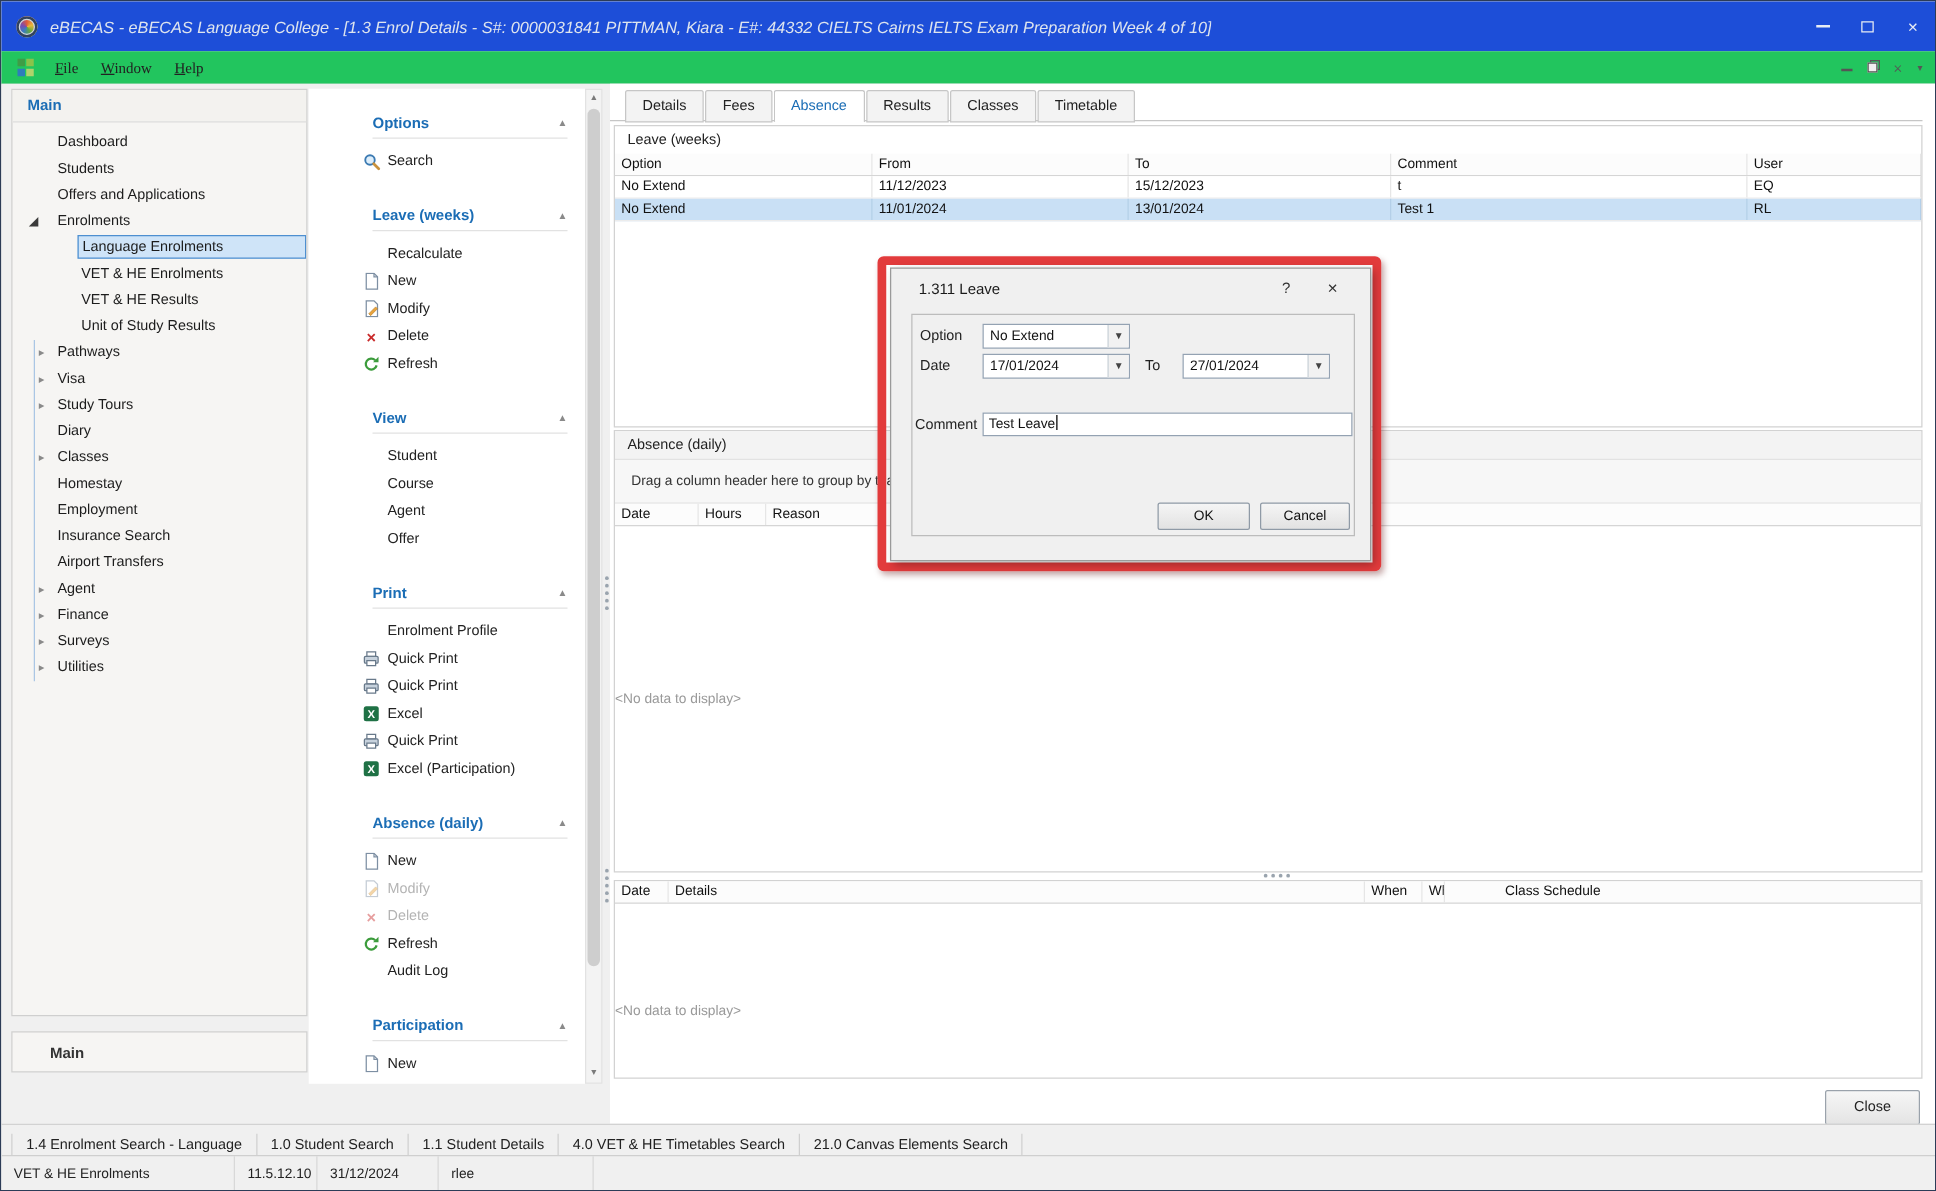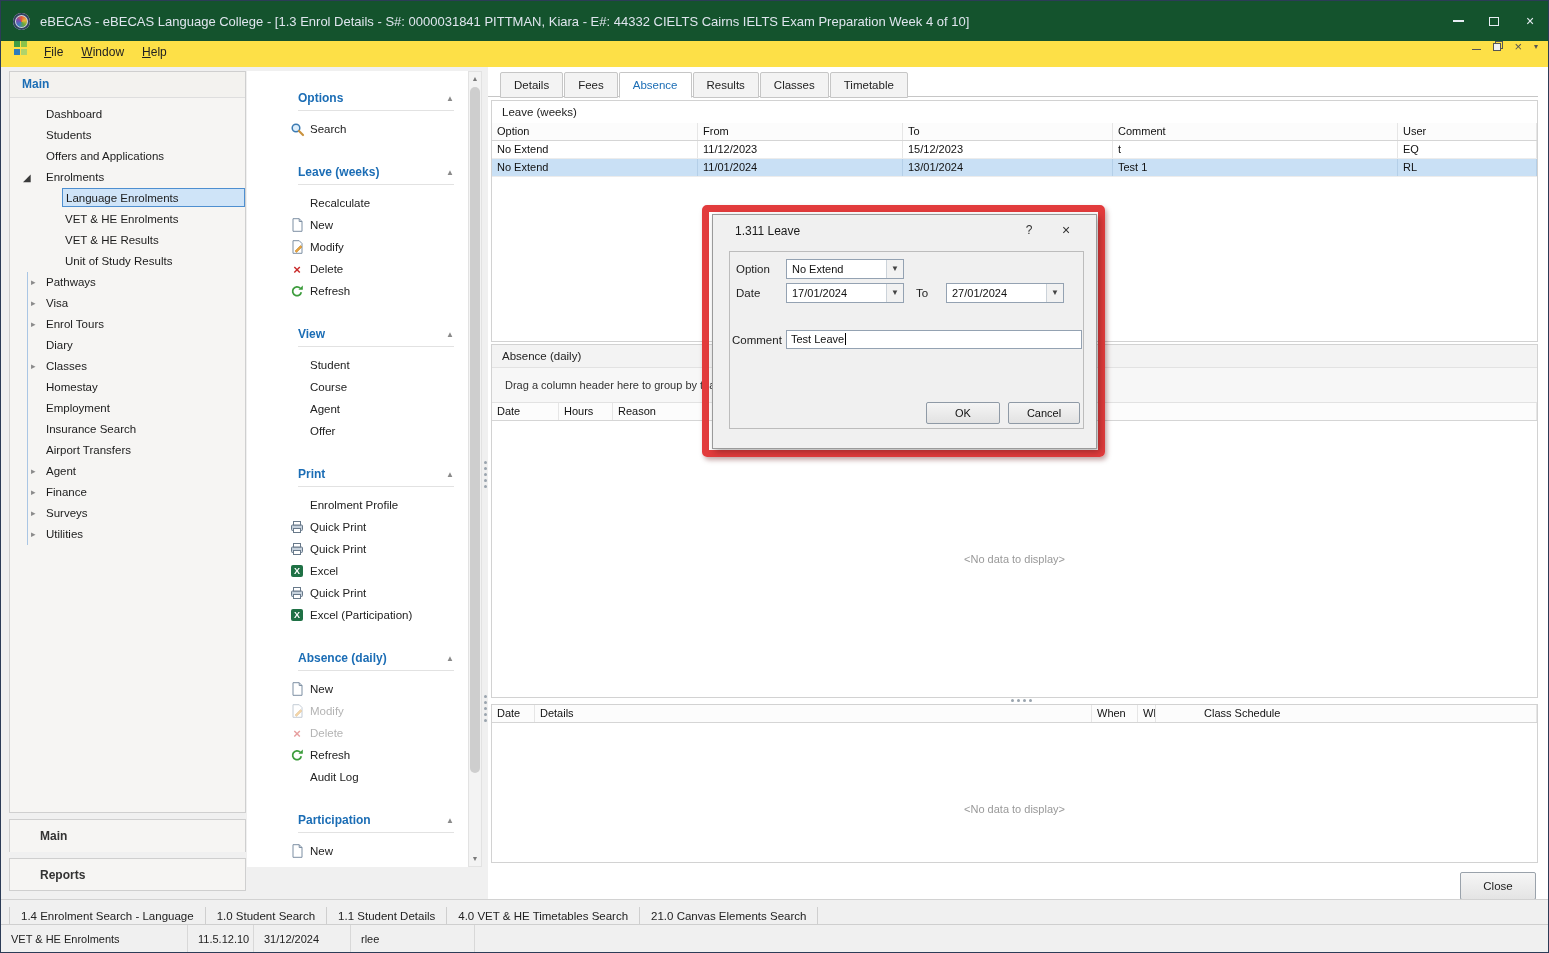--- a/index.html
+++ b/index.html
@@ -1,31 +1,31 @@
 <!DOCTYPE html>
 <html><head>
 <meta charset="utf-8">
 <style>
   html,body{margin:0;padding:0;}
   body{font-family:"Liberation Sans","DejaVu Sans",sans-serif;background:#c9c9c9;}
   .page{position:relative;width:1549px;height:953px;background:#f0f0f0;overflow:hidden;border:1px solid #2c3c57;box-sizing:border-box;}
 
   
-  .titlebar{position:absolute;left:0;top:0;right:0;height:40px;background:#14532d;display:flex;align-items:center;color:#dfe5ee;}
+  .titlebar{position:absolute;left:0;top:0;right:0;height:40px;background:#1d4ed8;display:flex;align-items:center;color:#dfe5ee;font-style:italic;}
   .app-icon{flex:0 0 auto;width:17px;height:17px;border-radius:50%;margin:0 10px 0 12px;
     background:conic-gradient(#e05a3a,#e8b83a,#64a83c,#3a7ec0,#7a4ab0,#e05a3a);
     box-shadow:inset 0 0 0 2px #31425f, inset 0 0 0 3px #cfd6df;}
   .title-text{font-size:13px;white-space:nowrap;overflow:hidden;}
   .win-controls{margin-left:auto;display:flex;height:100%;}
   .win-btn{width:36px;display:flex;align-items:center;justify-content:center;color:#e8edf4;font-size:14px;}
   .g-min{width:11px;height:2px;background:#e8edf4;display:inline-block;}
   .g-max{width:10px;height:9px;border:1.5px solid #e8edf4;display:inline-block;box-sizing:border-box;}
 
   
-  .menubar{position:absolute;left:0;top:40px;right:0;height:26px;background:#fde047;border-bottom:1px solid #d4d4d4;display:flex;align-items:flex-start;font-size:12px;color:#222;}
+  .menubar{position:absolute;left:0;top:40px;right:0;height:26px;background:#22c55e;border-bottom:1px solid #d4d4d4;display:flex;align-items:center;font-size:12px;color:#222;font-family:Liberation Serif, serif;}
   .mb-icon{width:14px;height:14px;margin:0 7px 0 13px;display:grid;grid-template-columns:6px 6px;gap:1px;}
   .mb-icon i{display:block;width:6px;height:6px;}
   .menu-item{padding:4px 9px;}
   .mdi-controls{margin-left:auto;display:flex;align-items:center;gap:12px;color:#555;padding-right:10px;}
   .mdi-btn{font-size:11px;line-height:11px;}
   .g-restore{position:relative;width:9px;height:9px;display:inline-block;}
   .g-restore:before{content:"";position:absolute;left:2px;top:0;width:6px;height:6px;border:1px solid #555;}
   .g-restore:after{content:"";position:absolute;left:0;top:2px;width:6px;height:6px;border:1px solid #555;background:#f0f0f0;}
 
   
@@ -88,21 +88,21 @@
   .group-strip{height:34px;background:#f7f7f7;border-bottom:1px solid #e2e2e2;display:flex;align-items:center;padding-left:13px;font-size:11px;color:#333;}
 
   .grid-row{display:flex;height:18px;box-sizing:border-box;border-bottom:1px solid #ececec;background:#fff;}
   .grid-row.hdr{border-bottom:1px solid #d5d5d5;background:#fcfcfc;}
   .grid-row.sel{background:#c9e0f5;}
   .grid-row.sel .gc{border-right-color:#b4cfe8;}
   .gc{box-sizing:border-box;padding:2px 5px 0;font-size:11px;border-right:1px solid #e6e6e6;white-space:nowrap;overflow:hidden;color:#111;}
   .lc0{width:206px;} .lc1{width:205px;} .lc2{width:210px;} .lc3{width:285px;} .lc4{flex:1;}
   .ac0{width:67px;} .ac1{width:54px;} .ac2{flex:1;}
   .wc0{width:43px;} .wc1{width:557px;} .wc2{width:46px;} .wc3{width:18px;} .wc4{flex:1;padding-left:48px;}
-  .empty{position:absolute;left:0;right:0;text-align:center;font-size:11px;color:#999;}
+  .empty{position:absolute;left:0;right:0;font-size:11px;color:#999;}
 
   .close-btn{position:absolute;right:12px;top:805px;width:76px;height:28px;font-size:11.5px;color:#222;
     background:linear-gradient(#f6f6f6,#e4e4e4);border:1px solid #9aa2ab;border-radius:2px;font-family:inherit;}
 
   
   .taskbar{position:absolute;left:0;top:898px;right:0;height:25px;background:#f0f0f0;border-top:1px solid #d2d2d2;display:flex;align-items:flex-end;padding-left:8px;font-size:11.5px;}
   .task-tab{padding:3px 11px;border-right:1px solid #cfcfcf;color:#222;white-space:nowrap;}
   .task-tab:first-child{border-left:1px solid #cfcfcf;}
   .task-tab.active{border:1px solid #4a90d0;background:#fff;margin:0 3px;}
   .statusbar{position:absolute;left:0;top:923px;right:0;height:29px;background:#f0f0f0;border-top:1px solid #cfcfcf;display:flex;font-size:11px;color:#222;}
@@ -199,21 +199,21 @@
           <div class="tree-item">
             <span class="tree-arrow collapsed">▸</span>
             <span class="lbl">Pathways</span>
           </div>
           <div class="tree-item">
             <span class="tree-arrow collapsed">▸</span>
             <span class="lbl">Visa</span>
           </div>
           <div class="tree-item">
             <span class="tree-arrow collapsed">▸</span>
-            <span class="lbl">Enrol Tours</span>
+            <span class="lbl">Study Tours</span>
           </div>
           <div class="tree-item">
             <span class="lbl">Diary</span>
           </div>
           <div class="tree-item">
             <span class="tree-arrow collapsed">▸</span>
             <span class="lbl">Classes</span>
           </div>
           <div class="tree-item">
             <span class="lbl">Homestay</span>
@@ -241,21 +241,20 @@
           </div>
           <div class="tree-item">
             <span class="tree-arrow collapsed">▸</span>
             <span class="lbl">Utilities</span>
           </div>
           <div class="tree-guide" style="top: 174px; height: 273px;"></div>
         </div>
     </div>
     <div class="nav-footer">
         <div class="nf">Main</div>
-        <div class="nf">Reports</div>
       </div>
 
     <div class="opts">
       <div>
           <div class="opts-pad"></div>
           <div class="opt-section">
             <div class="opt-header">
               <span>Options</span>
               <span class="collapse">▲</span>
             </div>

